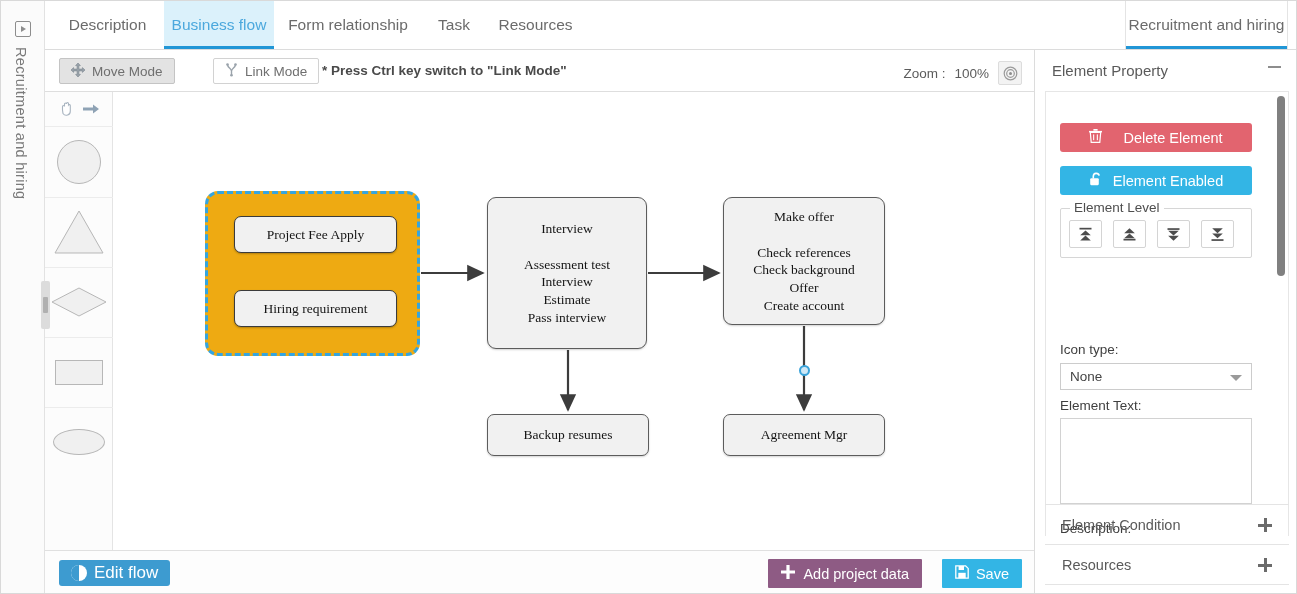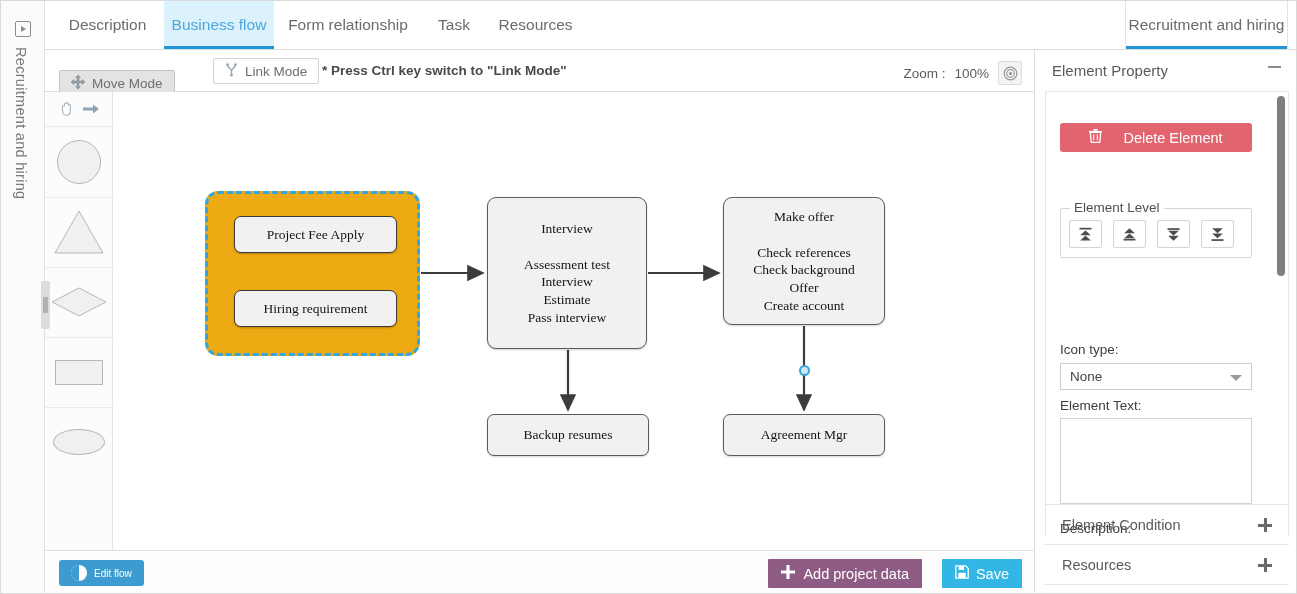--- a/index.html
+++ b/index.html
@@ -95,21 +95,20 @@
     color: #6f6f6f;
     border: 1px solid #d2d2d2;
     border-radius: 2px;
     background: #ffffff;
     cursor: pointer;
     white-space: nowrap;
   }
   .mode-btn.pressed {
     background: #e3e3e3;
     border-color: #c4c4c4;
-    margin-top: 12px;
   }
   #hint-text {
     position: absolute; left: 277px; top: 13px;
     font-size: 13.5px;
     font-weight: bold;
     color: #4a4a4a;
     white-space: nowrap;
   }
   #zoom-wrap {
     position: absolute; right: 12px; top: 11px;
@@ -225,21 +224,21 @@
     background: #fdfdfd;
     border-top: 1px solid #e0e0e0;
   }
   #edit-flow-btn {
     position: absolute; left: 14px; top: 9px;
     height: 26px;
     display: flex; align-items: center; gap: 7px;
     padding: 0 12px;
     background: #3d9bd0;
     color: #ffffff;
-    font-size: 10px;
+    font-size: 17px;
     border-radius: 3px;
     cursor: pointer;
     white-space: nowrap;
   }
   #toggle-icon {
     width: 16px; height: 16px; border-radius: 50%;
     background: #ffffff;
     position: relative; overflow: hidden;
   }
   #toggle-icon::after {
@@ -588,20 +587,29 @@
             <path d="M1.3 3.3 H11.7 L10.8 13.3 H2.2 Z" fill="none" stroke="#ffffff" stroke-width="1.2"></path>
             <rect x="0" y="1.9" width="13" height="1.5" fill="#ffffff"></rect>
             <rect x="4.4" y="0" width="4.2" height="1.7" fill="#ffffff"></rect>
             <rect x="4.1" y="5.4" width="1.1" height="5.8" fill="#ffffff"></rect>
             <rect x="7.8" y="5.4" width="1.1" height="5.8" fill="#ffffff"></rect>
           </svg>
         </span>
         <span>Delete Element</span>
       </div>
 
+      <div id="enabled-btn">
+        <span>
+          <svg width="15" height="14" viewBox="0 0 15 14">
+            <path d="M4.3 6.4 V4.2 A3 3 0 0 1 10.2 3.6" fill="none" stroke="#ffffff" stroke-width="1.6"></path>
+            <rect x="1.2" y="6.2" width="8.6" height="7" rx="1.1" fill="#ffffff"></rect>
+          </svg>
+        </span>
+        <span>Element Enabled</span>
+      </div>
 
       <div id="level-fieldset">
         <span id="level-legend">Element Level</span>
 
         <div class="level-btn" style="left:8px">
           <svg width="15" height="15" viewBox="0 0 15 15">
             <rect x="1.5" y="0.8" width="12" height="1.7" fill="#4c4c4c"></rect>
             <polygon points="7.5,3.4 12.8,8.2 2.2,8.2" fill="#4c4c4c"></polygon>
             <polygon points="7.5,8.6 12.8,13.6 2.2,13.6" fill="#4c4c4c"></polygon>
           </svg>

